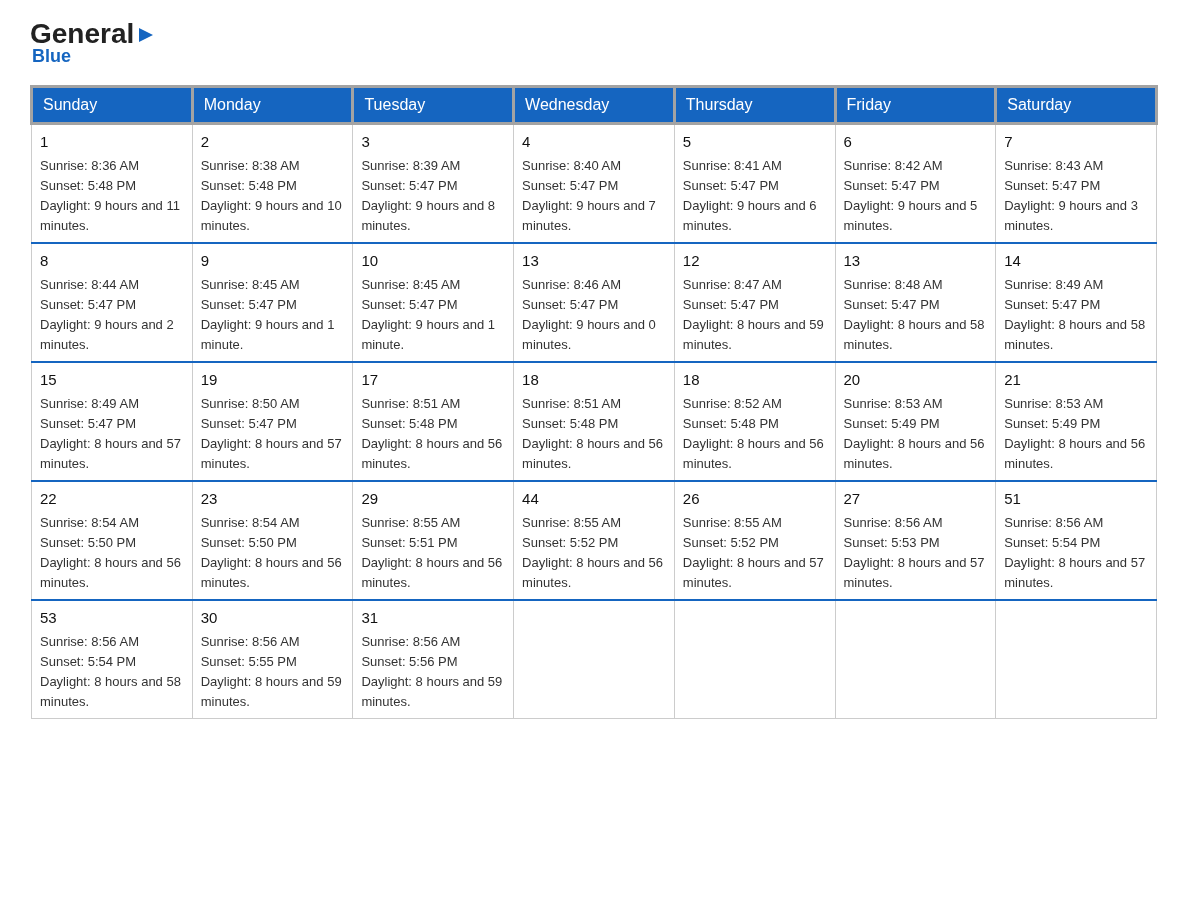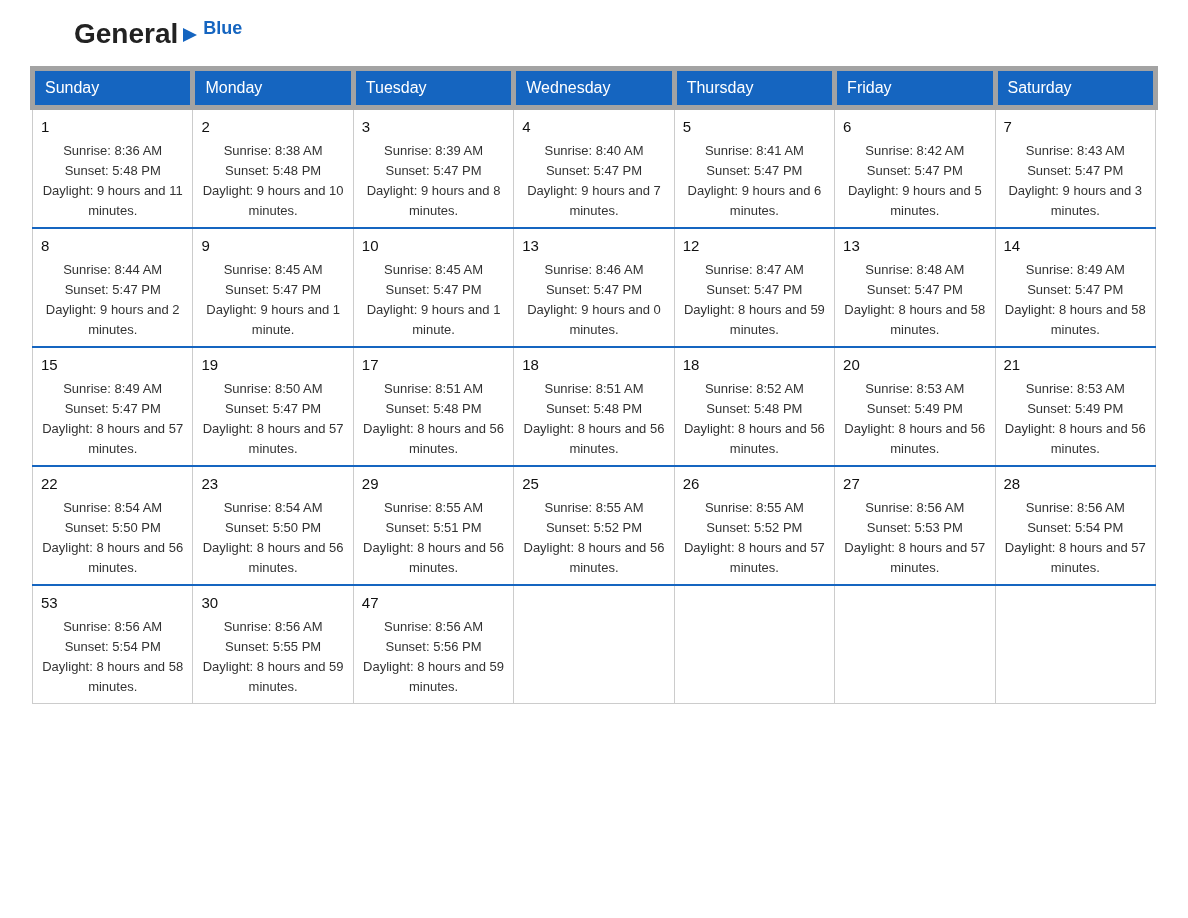--- a/index.html
+++ b/index.html
@@ -11,23 +11,22 @@
       min-height: 918px;
     }
     .header {
       display: flex;
       justify-content: space-between;
       align-items: flex-start;
       margin-bottom: 18px;
     }
     .logo {
       display: flex;
-      flex-direction: row;
+      flex-direction: column;
       align-items: flex-start;
-      margin-left: 44px;
     }
     .logo-text {
       font-size: 28px;
       font-weight: bold;
       color: #222;
       line-height: 1;
     }
     .logo-sub {
       color: #1565c0;
       font-size: 18px;
@@ -55,21 +54,21 @@
       border-collapse: collapse;
       font-size: 13.5px;
     }
     .calendar thead tr th {
       background-color: #1565c0;
       color: #fff;
       padding: 8px 10px;
       font-size: 16px;
       font-weight: normal;
       text-align: left;
-      border: 5px solid #a3a3a3;
+      border: 3px solid #a3a3a3;
       margin-top: 36px;
     }
     .calendar tbody tr td {
       border: 1px solid #ccc;
       vertical-align: top;
       padding: 6px 8px;
       width: 14.28%;
       min-height: 100px;
       color: #333;
       line-height: 1.5;
@@ -77,21 +76,20 @@
     .day-num {
       font-size: 15px;
       font-weight: normal;
       color: #111;
       margin-bottom: 2px;
     }
     .day-info {
       font-size: 13px;
       color: #333;
       line-height: 1.55;
-      text-align: center;
     }
     .calendar tbody tr td.empty {
       background: #fff;
     }
     .row-divider td {
       border-top: 2px solid #1565c0 !important;
     }
   </style>
 </head>
 <body>
@@ -320,21 +318,21 @@
         </td>
         <td>
           <div class="day-num">29</div>
           <div class="day-info">
             Sunrise: 8:55 AM<br>
             Sunset: 5:51 PM<br>
             Daylight: 8 hours and 56 minutes.
           </div>
         </td>
         <td>
-          <div class="day-num">25</div>
+          <div class="day-num">44</div>
           <div class="day-info">
             Sunrise: 8:55 AM<br>
             Sunset: 5:52 PM<br>
             Daylight: 8 hours and 56 minutes.
           </div>
         </td>
         <td>
           <div class="day-num">26</div>
           <div class="day-info">
             Sunrise: 8:55 AM<br>
@@ -344,21 +342,21 @@
         </td>
         <td>
           <div class="day-num">27</div>
           <div class="day-info">
             Sunrise: 8:56 AM<br>
             Sunset: 5:53 PM<br>
             Daylight: 8 hours and 57 minutes.
           </div>
         </td>
         <td>
-          <div class="day-num">28</div>
+          <div class="day-num">51</div>
           <div class="day-info">
             Sunrise: 8:56 AM<br>
             Sunset: 5:54 PM<br>
             Daylight: 8 hours and 57 minutes.
           </div>
         </td>
       </tr>
       <tr class="row-divider">
         <td>
           <div class="day-num">53</div>
@@ -370,21 +368,21 @@
         </td>
         <td>
           <div class="day-num">30</div>
           <div class="day-info">
             Sunrise: 8:56 AM<br>
             Sunset: 5:55 PM<br>
             Daylight: 8 hours and 59 minutes.
           </div>
         </td>
         <td>
-          <div class="day-num">47</div>
+          <div class="day-num">31</div>
           <div class="day-info">
             Sunrise: 8:56 AM<br>
             Sunset: 5:56 PM<br>
             Daylight: 8 hours and 59 minutes.
           </div>
         </td>
         <td class="empty"></td>
         <td class="empty"></td>
         <td class="empty"></td>
         <td class="empty"></td>

